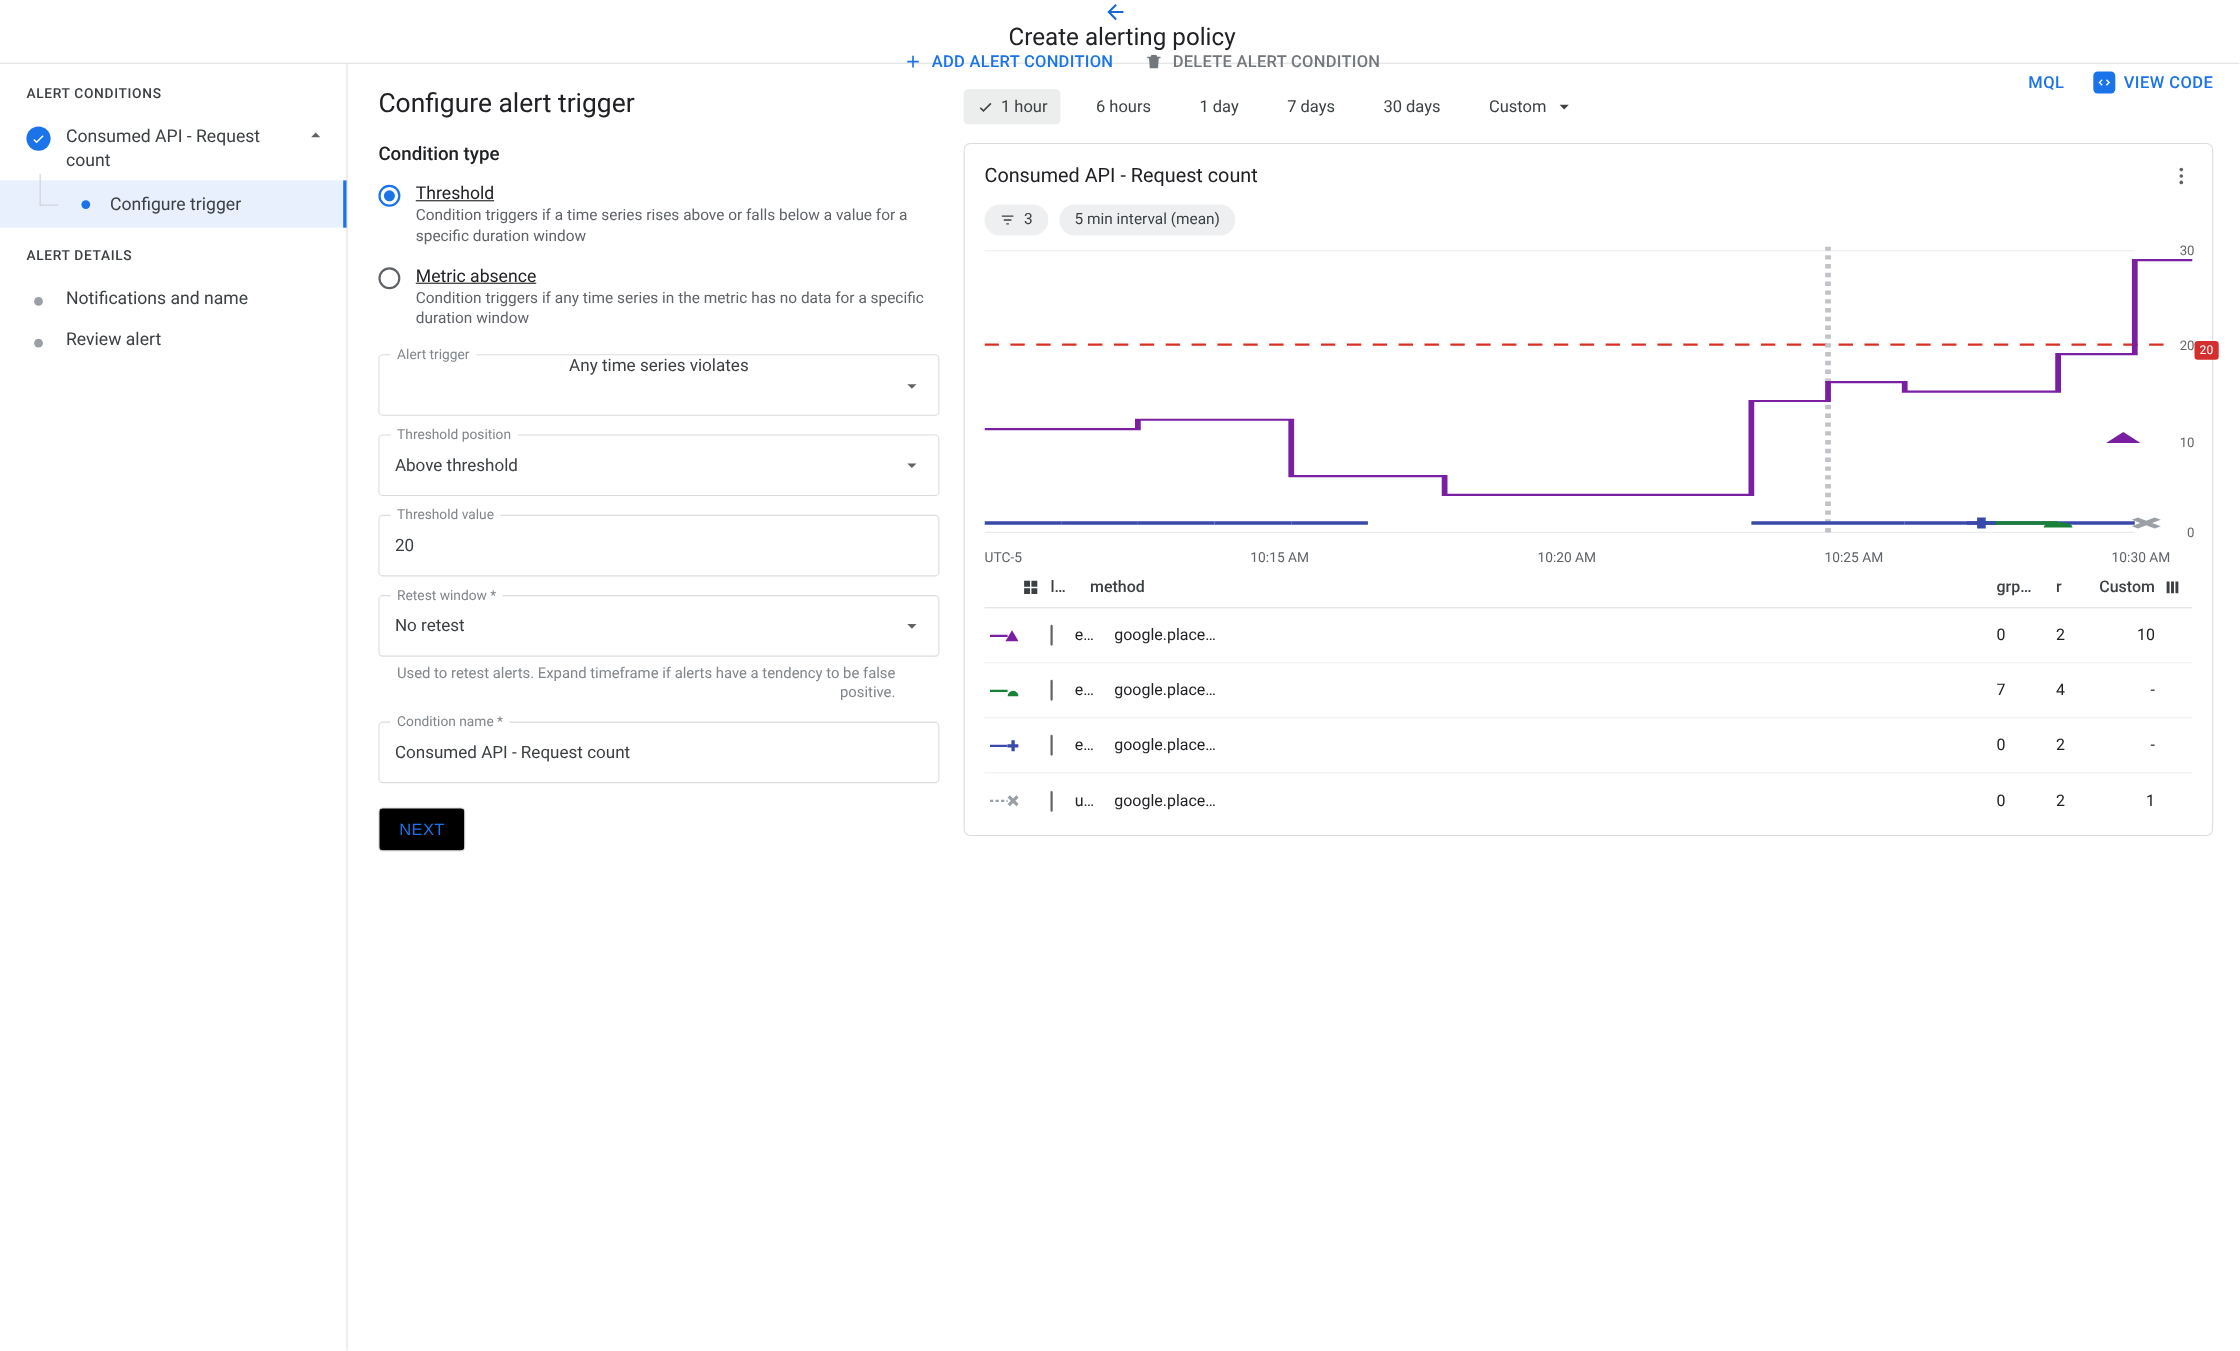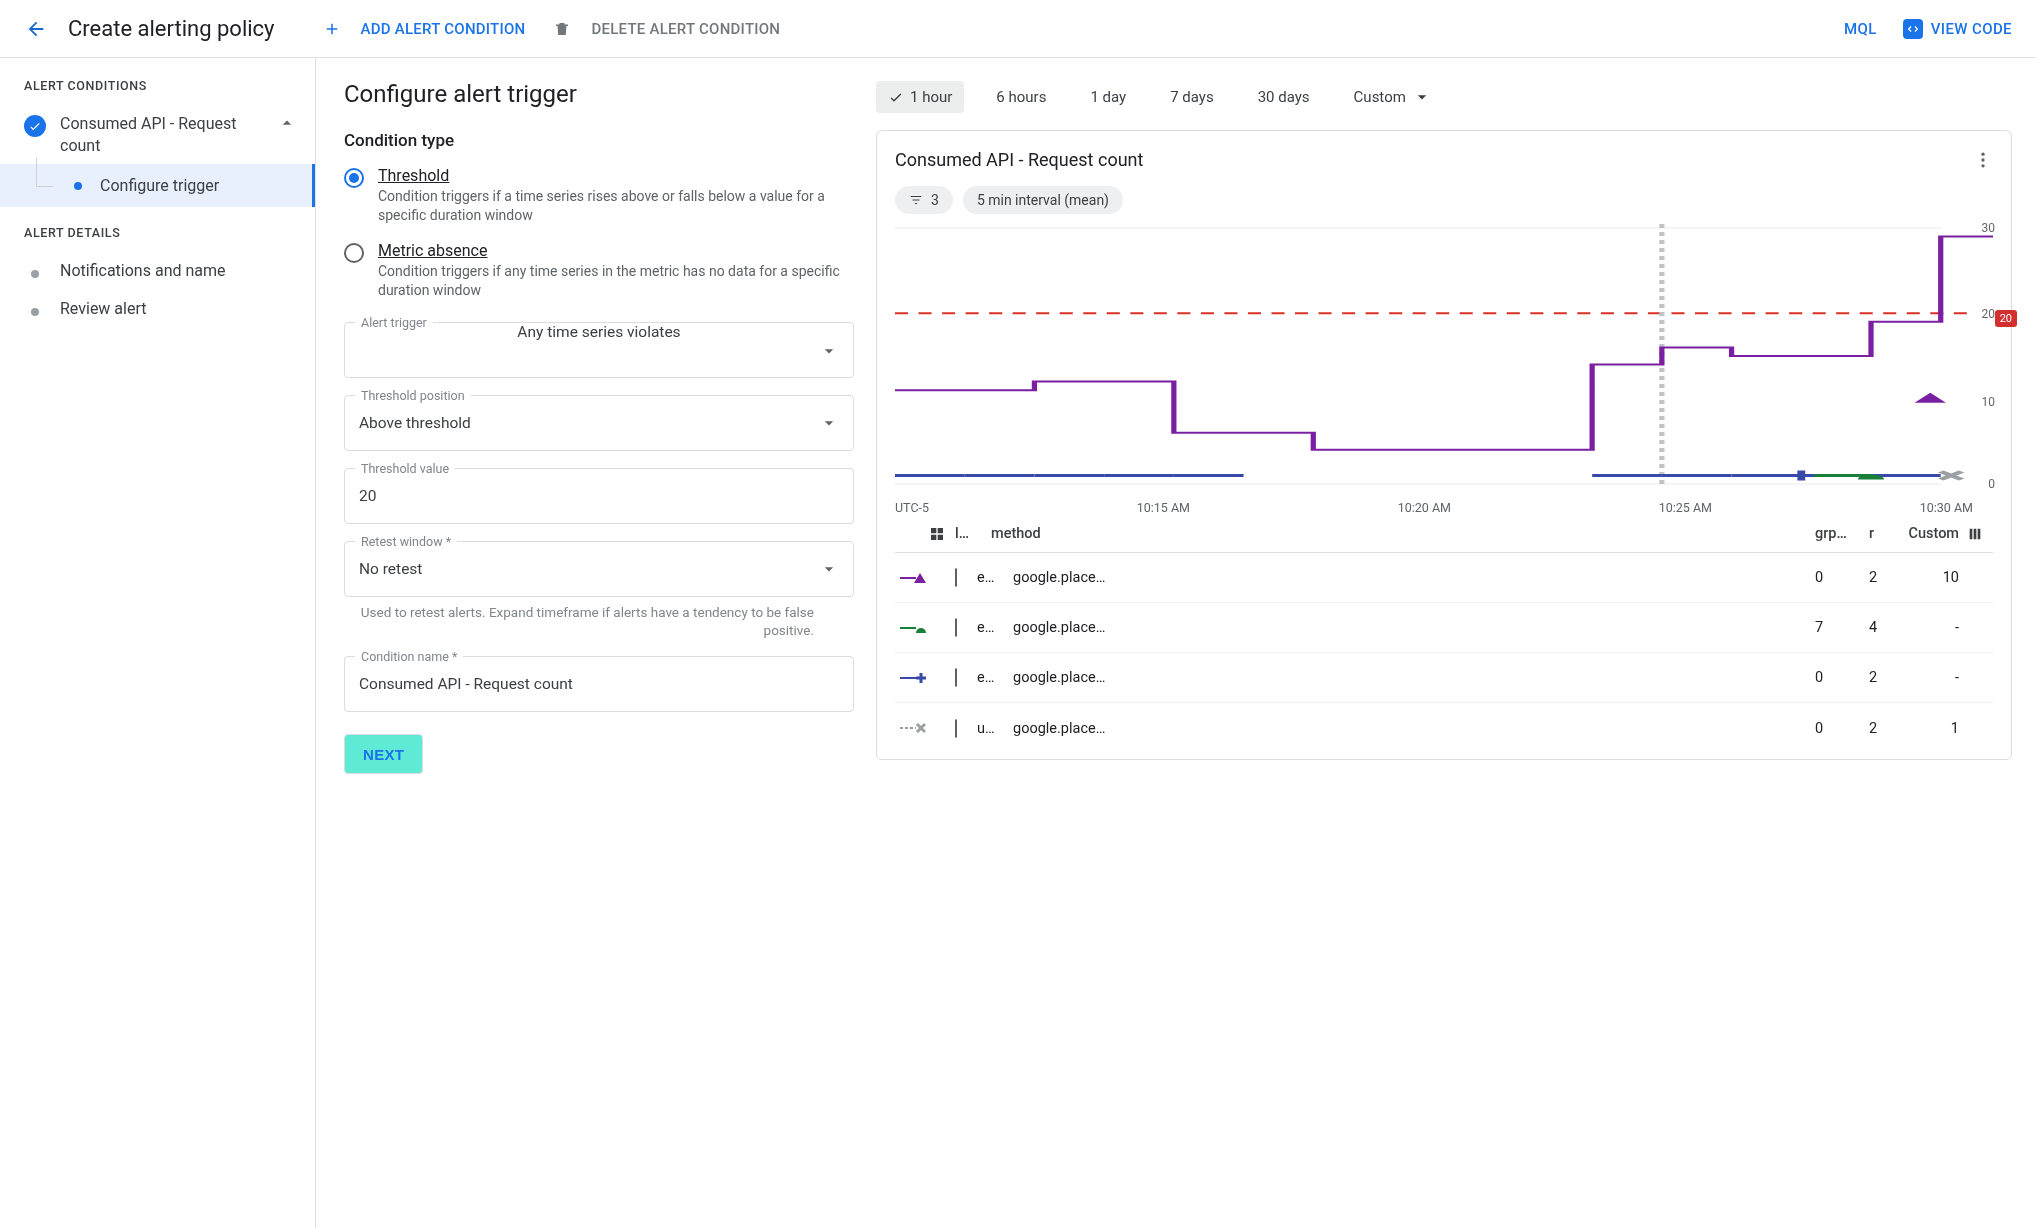--- a/index.html
+++ b/index.html
@@ -13,25 +13,25 @@
     --chip:#eeeff1;
     --red:#d93025;
     --purple:#7b1fa2;
     --green:#188038;
     --darkblue:#3949ab;
     --grey:#9aa0a6;
   }
   *{box-sizing:border-box;}
   html,body{margin:0;padding:0;font-family:"Google Sans","Roboto","Helvetica Neue",Arial,sans-serif;color:var(--text);background:#fff;}
   
-  .topbar{display:flex;align-items:center;height:58px;border-bottom:1px solid var(--light-border);padding:0 24px 0 16px;}
+  .topbar{display:flex;align-items:center;height:58px;border-bottom:1px solid var(--light-border);padding:0 24px 0 16px;flex-direction:column;}
   .back-btn{width:40px;height:40px;display:flex;align-items:center;justify-content:center;border-radius:50%;color:var(--blue2);cursor:pointer;}
   .page-title{font-size:22px;font-weight:400;margin-left:12px;}
   .top-actions{display:flex;align-items:center;margin-left:48px;gap:28px;}
-  .tbtn{display:flex;align-items:flex-start;gap:20px;font-size:15px;font-weight:500;letter-spacing:.25px;cursor:pointer;}
+  .tbtn{display:flex;align-items:flex-start;gap:8px;font-size:15px;font-weight:500;letter-spacing:.25px;cursor:pointer;}
   .tbtn.blue{color:var(--blue);}
   .tbtn.grey{color:#72777c;}
   .top-right{margin-left:auto;display:flex;align-items:center;gap:26px;}
   .mql{color:var(--blue);font-weight:500;font-size:15px;letter-spacing:.4px;}
   .viewcode{color:var(--blue);font-weight:500;font-size:15px;letter-spacing:.4px;display:flex;align-items:center;gap:8px;}
   .codebox{width:20px;height:20px;background:var(--blue);border-radius:4px;display:flex;align-items:center;justify-content:center;}
   
   .layout{display:flex;height:calc(100vh - 58px);}
   .sidebar{width:316px;border-right:1px solid var(--light-border);padding-top:20px;}
   .section-label{font-size:12.5px;font-weight:500;letter-spacing:.6px;color:#3c4043;padding:0 24px;margin-bottom:12px;}
@@ -55,21 +55,21 @@
   .radio{width:20px;height:20px;border:2px solid #5f6368;border-radius:50%;flex-shrink:0;margin-top:2px;position:relative;}
   .radio.checked{border-color:var(--blue);}
   .radio.checked::after{content:"";position:absolute;inset:3px;border-radius:50%;background:var(--blue);}
   .rtitle{font-size:16px;color:#202124;text-decoration:underline;}
   .rdesc{font-size:14px;color:var(--muted);margin-top:2px;max-width:470px;line-height:1.35;}
   .field{position:relative;border:1px solid var(--border);border-radius:4px;height:56px;display:flex;align-items:center;padding:0 14px;margin-top:17px;}
   .field .flabel{position:absolute;top:-8px;left:10px;background:#fff;padding:0 6px;font-size:12.5px;color:#80868b;}
   .field .fval{font-size:15.5px;color:#3c4043;}
   .field .drop{margin-left:auto;color:#5f6368;}
   .helper{font-size:13.5px;color:#80868b;margin-top:6px;max-width:470px;line-height:1.35;text-align:right;}
-  .nextbtn{margin-top:22px;height:40px;padding:0 18px;border:1px solid #dadce0;background:#5eead4;border-radius:4px;color:var(--blue);font-size:15px;font-weight:700;letter-spacing:.3px;cursor:pointer;}
+  .nextbtn{margin-top:22px;height:40px;padding:0 18px;border:1px solid #dadce0;background:#000000;border-radius:4px;color:var(--blue);font-size:15px;font-weight:400;letter-spacing:.3px;cursor:pointer;}
   
   .preview-col{flex:1;min-width:480px;}
   .range-row{display:flex;align-items:center;gap:20px;margin-bottom:16px;justify-content:flex-start;flex-wrap:wrap;}
   .range-chip{padding:7px 12px;border-radius:4px;font-size:15px;color:#3c4043;display:flex;align-items:center;gap:6px;cursor:pointer;}
   .range-chip.active{background:#eceded;}
   .range-custom{display:flex;align-items:center;gap:6px;}
   .card{border:1px solid var(--border);border-radius:6px;padding:18px 18px 6px 18px;}
   .card-head{display:flex;align-items:center;}
   .card-title{font-size:18px;color:#202124;}
   .kebab{margin-left:auto;color:#5f6368;cursor:pointer;}

